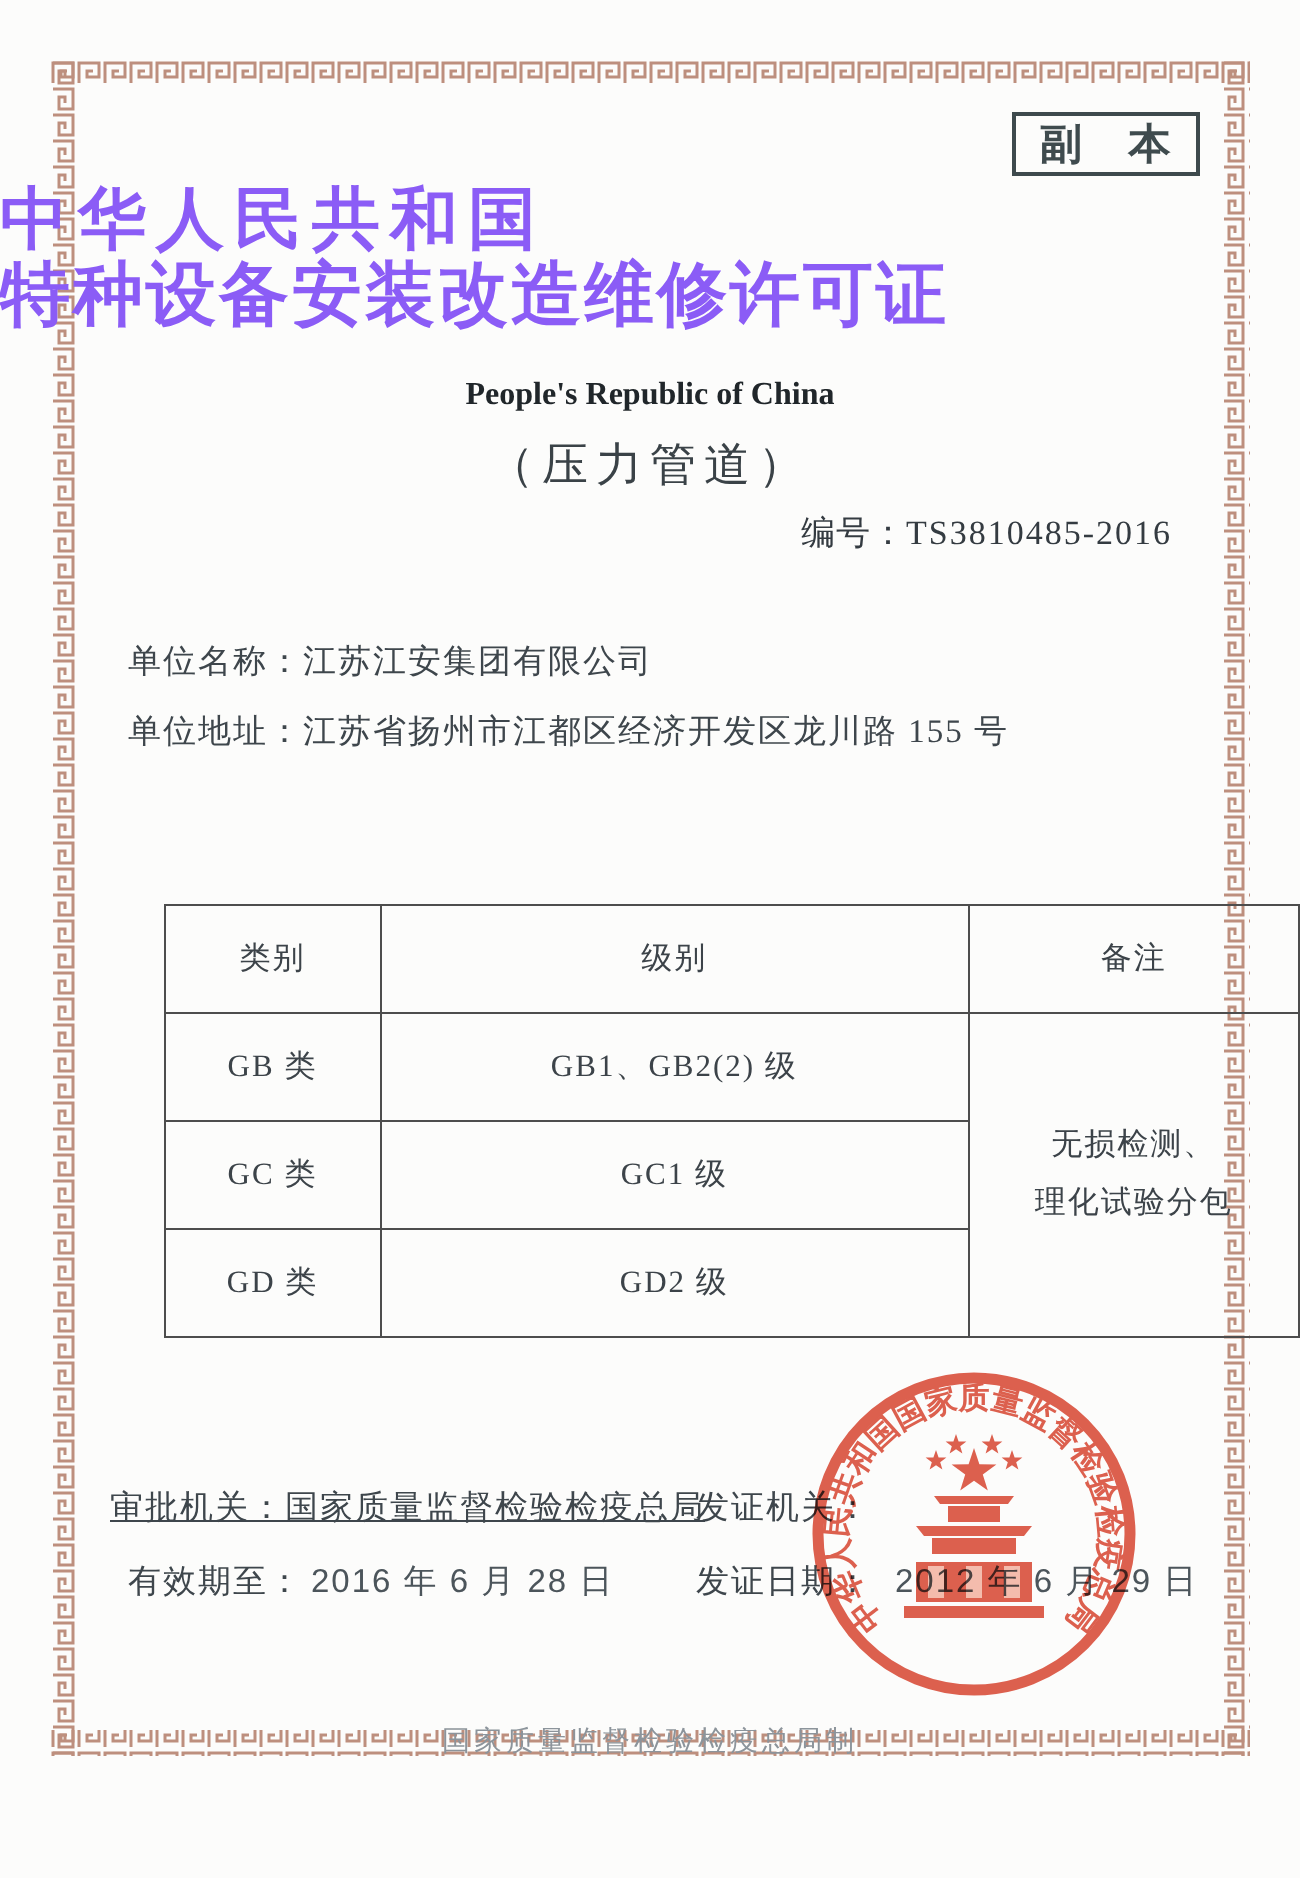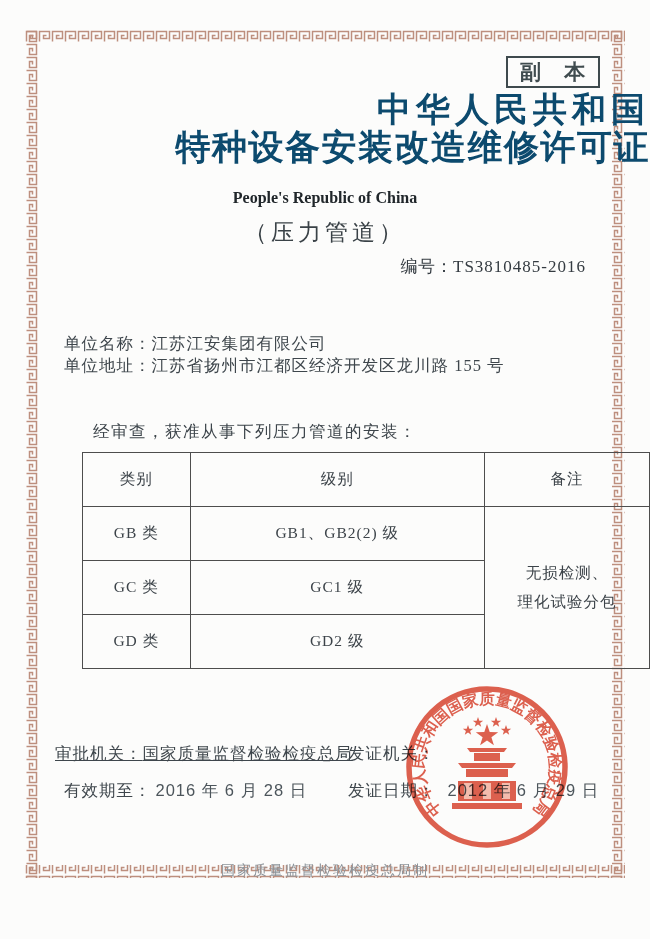--- a/index.html
+++ b/index.html
@@ -16,32 +16,32 @@
   .border-svg{position:absolute;left:25px;top:30px;}
   
   .badge{
     position:absolute;left:506px;top:56px;
     border:2.5px solid #3e4a4d;color:#3f4b4e;
     font-size:21px;font-weight:bold;letter-spacing:9px;
     padding:2px 4px 2px 12px;line-height:1.15;
     background:transparent;
   }
   
-  .title-cn{width:650px;text-align:right;color:#0c4a6e;font-weight:bold;}
+  .title-cn{width:650px;text-align:left;color:#8b5cf6;font-weight:bold;}
   .title1{top:87px;font-size:34px;letter-spacing:5px;}
   .title2{top:124px;font-size:35px;letter-spacing:1.5px;}
   .title-en{width:650px;text-align:center;color:#20262a;font-weight:bold;font-size:16px;}
   .eng1{top:166px;}
   .eng2{top:189px;}
   .subtitle{top:217px;width:650px;text-align:center;font-size:23px;color:#3a4247;letter-spacing:4px;font-weight:500;}
   .license-line{top:255px;right:64px;font-size:17px;color:#343b41;letter-spacing:.5px;text-align:right;}
   .license-line .num{font-family:"Liberation Serif",serif;letter-spacing:1px;}
   
   .field{font-size:16.5px;color:#3e464c;letter-spacing:1px;}
-  .f-name{top:333px;left:64px;}
+  .f-name{top:320px;left:64px;}
   .f-addr{top:355px;left:64px;text-align:right;}
   .scope{top:421px;left:93px;font-size:16.5px;color:#3c444a;letter-spacing:1.5px;}
   
   table.grid{
     position:absolute;top:452px;left:82px;
     border-collapse:collapse;table-layout:fixed;
     font-size:15.5px;color:#3c4349;
   }
   table.grid td,table.grid th{
     border:1.6px solid #4d4d4d;
@@ -105,21 +105,20 @@
     <span>编号：</span><span class="num">TS3810485-2016</span>
   </div>
 
   <div class="abs field f-name">
     <span>单位名称：</span><span>江苏江安集团有限公司</span>
   </div>
   <div class="abs field f-addr">
     <span>单位地址：</span><span>江苏省扬州市江都区经济开发区龙川路 155 号</span>
   </div>
 
-  <div class="abs scope">经审查，获准从事下列压力管道的安装：</div>
 
   <table class="grid">
     <tbody>
         <tr class="hdr">
       <th class="col-cat">类别</th>
       <th class="col-grade">级别</th>
       <th class="col-remark">备注</th>
     </tr>
     <tr class="row1">
       <td>GB 类</td>

